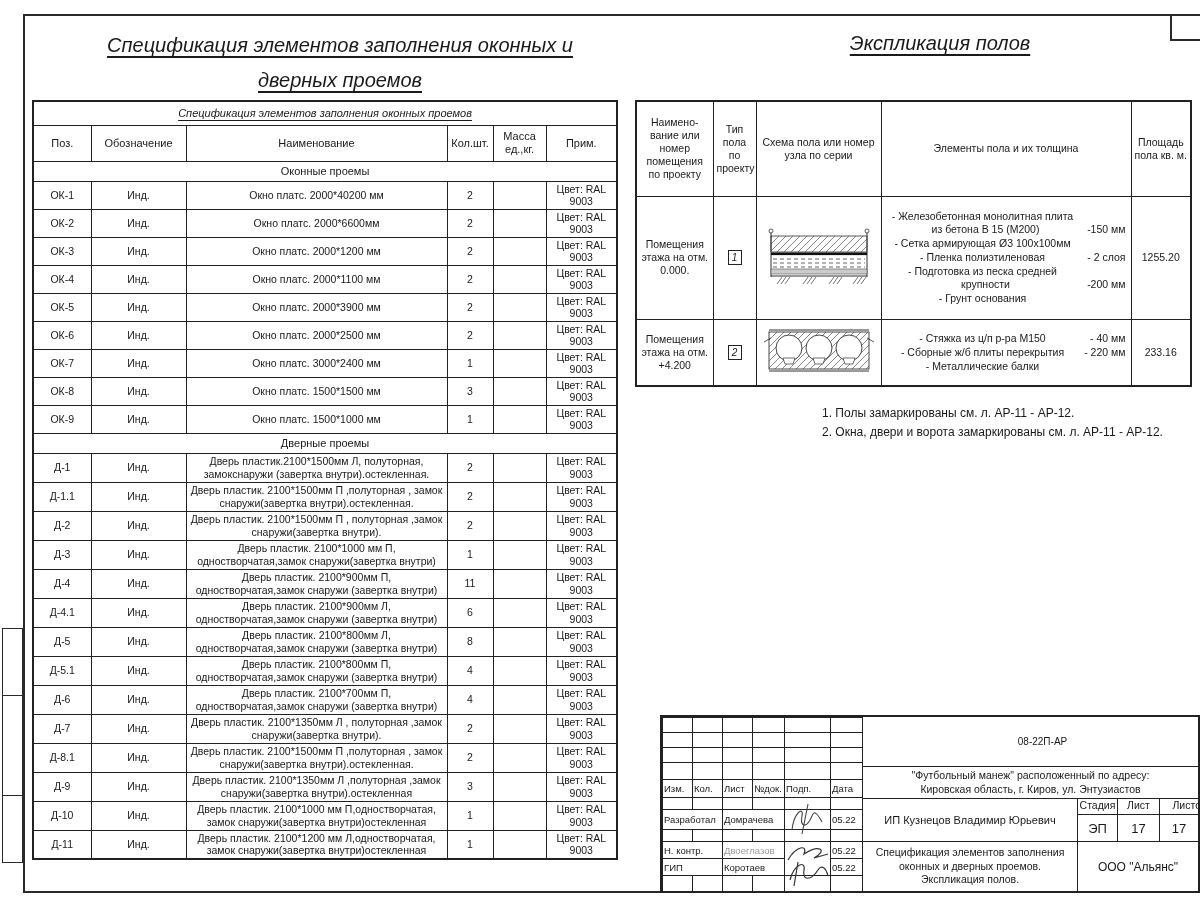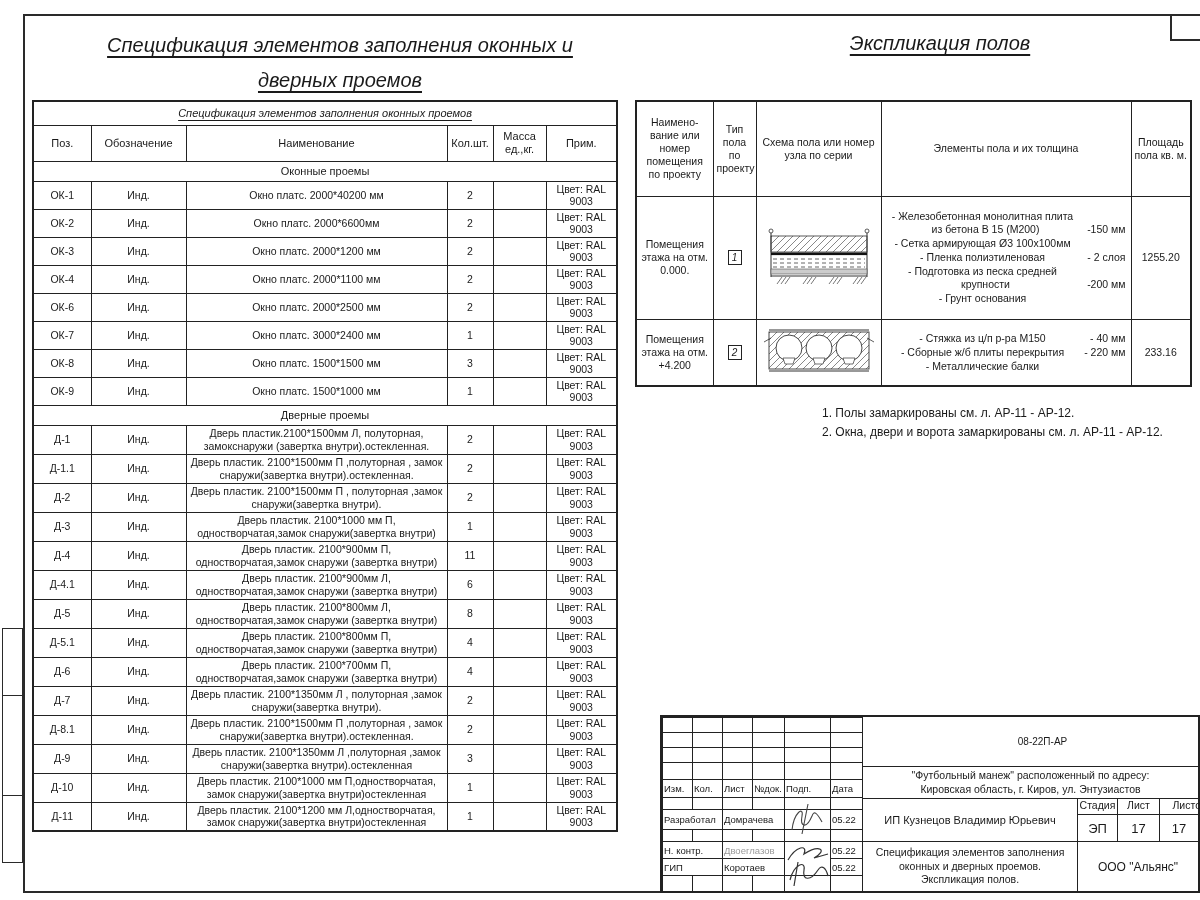--- a/index.html
+++ b/index.html
@@ -163,20 +163,28 @@
         <td>Инд.</td>
         <td>Окно платс. 2000*1200 мм</td>
         <td class="qty">2</td>
         <td></td>
         <td class="note">Цвет: RAL 9003</td>
       </tr>
   <tr class="w-row">
         <td>ОК-4</td>
         <td>Инд.</td>
         <td>Окно платс. 2000*1100 мм</td>
+        <td class="qty">2</td>
+        <td></td>
+        <td class="note">Цвет: RAL 9003</td>
+      </tr>
+  <tr class="w-row">
+        <td>ОК-5</td>
+        <td>Инд.</td>
+        <td>Окно платс. 2000*3900 мм</td>
         <td class="qty">2</td>
         <td></td>
         <td class="note">Цвет: RAL 9003</td>
       </tr>
   <tr class="w-row">
         <td>ОК-6</td>
         <td>Инд.</td>
         <td>Окно платс. 2000*2500 мм</td>
         <td class="qty">2</td>
         <td></td>

